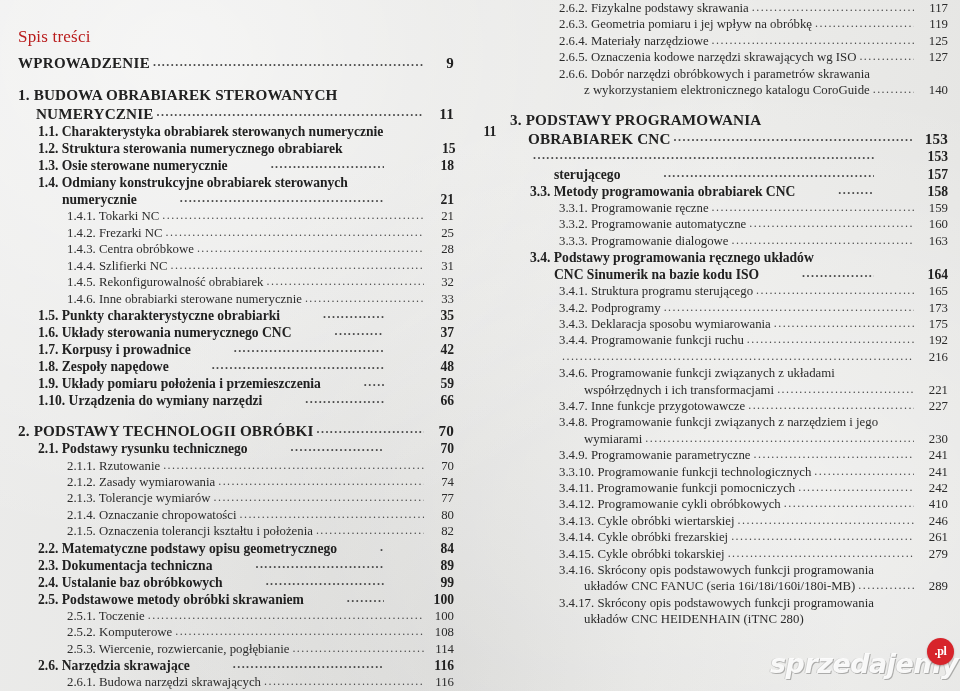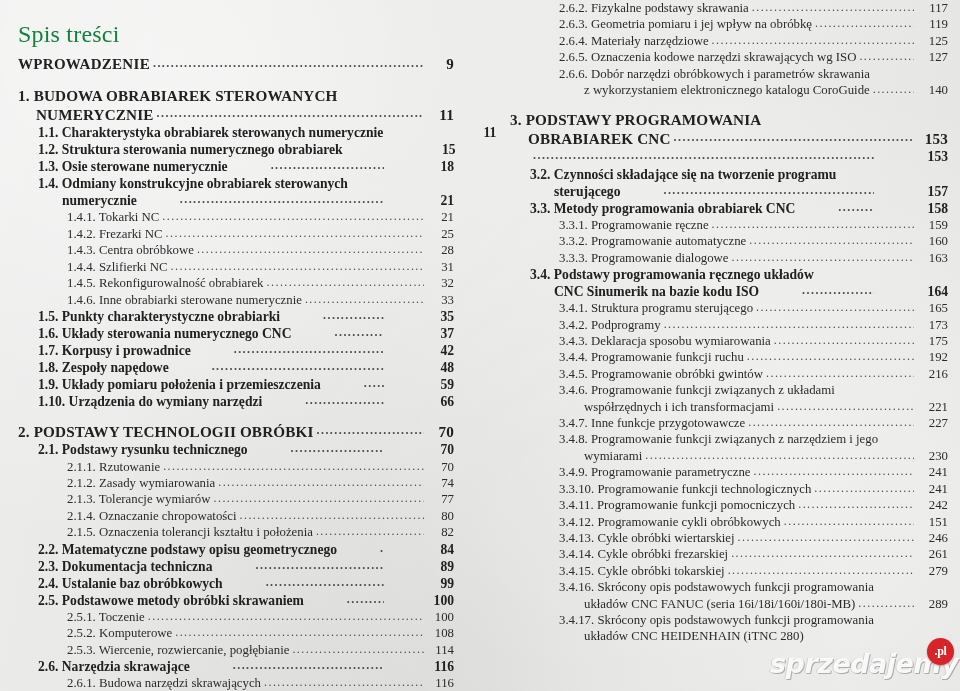--- a/index.html
+++ b/index.html
@@ -34,24 +34,24 @@
   }
 
   .col {
     position: absolute;
     top: 0;
   }
   #col-left  { left: 14px;  width: 440px; }
   #col-right { left: 506px; width: 442px; }
 
   .doc-title {
-    font-size: 24px;
+    font-size: 17px;
     letter-spacing: 0.2px;
-    margin: 21px 0 0 4px;
-    color: #15803d;
+    margin: 27px 0 0 4px;
+    color: #b91c1c;
   }
 
   
   .entry {
     display: flex;
     align-items: flex-end;
     font-size: 13.2px;
     line-height: 16.6px;
     white-space: nowrap;
     color: #212121;
@@ -398,25 +398,20 @@
         </div>
         <div class="entry lvl1 hang">
           <span class="txt">OBRABIAREK CNC</span>
           <span class="dots">........................................................................................................................</span>
           <span class="pg" style="min-width: 30px;">153</span>
         </div>
         <div class="entry lvl2">
           <span class="dots">........................................................................................................................</span>
           <span class="pg" style="min-width: 30px;">153</span>
         </div>
-        <div class="entry lvl2">
-          <span class="txt">3.2. Czynności składające się na tworzenie programu</span>
-          <span class="dots"></span>
-          <span class="pg" style="min-width: 30px;"></span>
-        </div>
         <div class="entry lvl2 hang">
           <span class="txt">sterującego</span>
           <span class="dots">........................................................................................................................</span>
           <span class="pg" style="min-width: 30px;">157</span>
         </div>
         <div class="entry lvl2">
           <span class="txt">3.3. Metody programowania obrabiarek CNC</span>
           <span class="dots">........................................................................................................................</span>
           <span class="pg" style="min-width: 30px;">158</span>
         </div>
@@ -459,21 +454,20 @@
           <span class="txt">3.4.3. Deklaracja sposobu wymiarowania</span>
           <span class="dots">........................................................................................................................</span>
           <span class="pg" style="min-width: 30px;">175</span>
         </div>
         <div class="entry lvl3">
           <span class="txt">3.4.4. Programowanie funkcji ruchu</span>
           <span class="dots">........................................................................................................................</span>
           <span class="pg" style="min-width: 30px;">192</span>
         </div>
         <div class="entry lvl3">
-          <span class="txt">3.4.5. Programowanie obróbki gwintów</span>
           <span class="dots">........................................................................................................................</span>
           <span class="pg" style="min-width: 30px;">216</span>
         </div>
         <div class="entry lvl3">
           <span class="txt">3.4.6. Programowanie funkcji związanych z układami</span>
           <span class="dots"></span>
           <span class="pg" style="min-width: 30px;"></span>
         </div>
         <div class="entry lvl3 hang">
           <span class="txt">współrzędnych i ich transformacjami</span>
@@ -506,21 +500,21 @@
           <span class="pg" style="min-width: 30px;">241</span>
         </div>
         <div class="entry lvl3">
           <span class="txt">3.4.11. Programowanie funkcji pomocniczych</span>
           <span class="dots">........................................................................................................................</span>
           <span class="pg" style="min-width: 30px;">242</span>
         </div>
         <div class="entry lvl3">
           <span class="txt">3.4.12. Programowanie cykli obróbkowych</span>
           <span class="dots">........................................................................................................................</span>
-          <span class="pg" style="min-width: 30px;">151</span>
+          <span class="pg" style="min-width: 30px;">410</span>
         </div>
         <div class="entry lvl3">
           <span class="txt">3.4.13. Cykle obróbki wiertarskiej</span>
           <span class="dots">........................................................................................................................</span>
           <span class="pg" style="min-width: 30px;">246</span>
         </div>
         <div class="entry lvl3">
           <span class="txt">3.4.14. Cykle obróbki frezarskiej</span>
           <span class="dots">........................................................................................................................</span>
           <span class="pg" style="min-width: 30px;">261</span>

